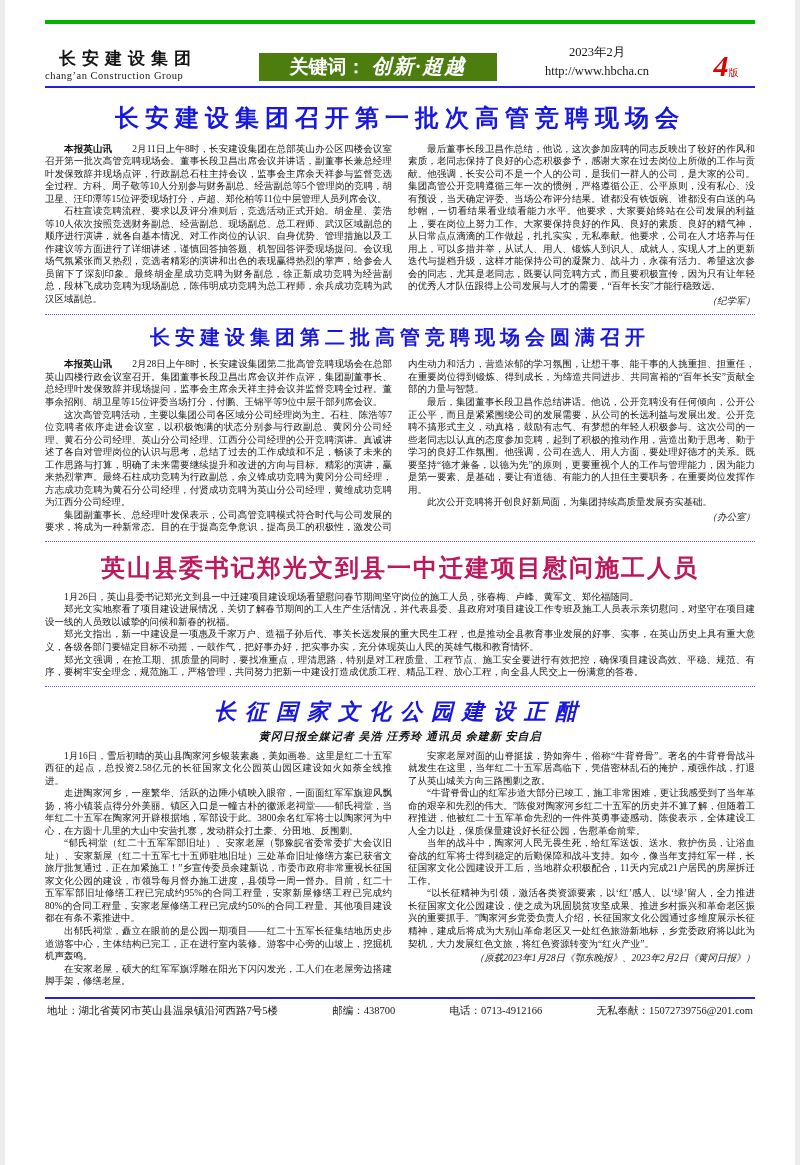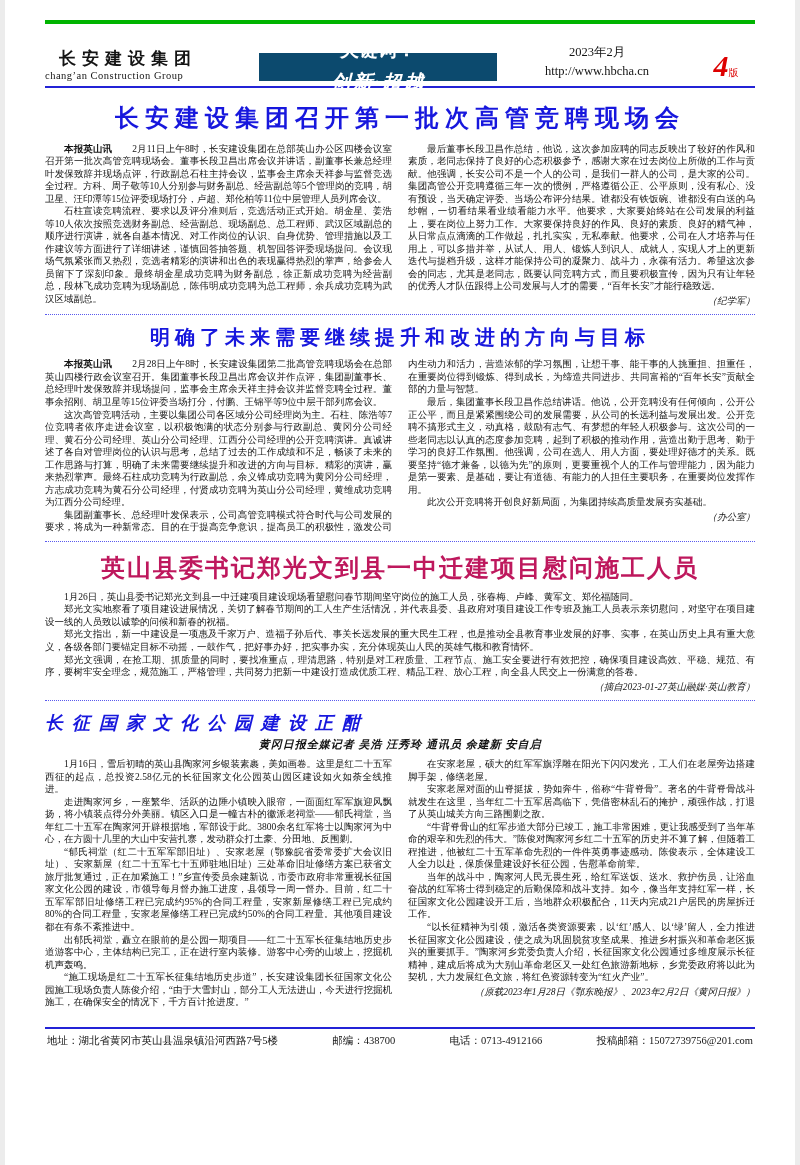--- a/index.html
+++ b/index.html
@@ -8,44 +8,44 @@
     box-sizing:border-box;padding:20px 40px 0;overflow:hidden;
     font-family:"Liberation Serif","DejaVu Serif",serif;color:#141414;
     border-left:5px solid #ececec;border-right:5px solid #ececec;
   }
   .green-line{height:4px;background:#00b400;}
   
   .masthead{display:flex;align-items:flex-end;gap:14px;padding:19px 0 5px;border-bottom:2px solid #2323d6;}
   .mh-left{width:200px;}
   .org-cn{font-size:17px;font-weight:bold;letter-spacing:6px;padding-left:14px;}
   .org-en{font-size:10.5px;letter-spacing:.5px;}
-  .keyword-box{background:#0c4a6e;color:#ffffff;width:238px;height:28px;display:flex;align-items:center;justify-content:center;gap:6px;flex-direction:column;}
+  .keyword-box{background:#4d7c0f;color:#ffffff;width:238px;height:28px;display:flex;align-items:center;justify-content:center;gap:6px;}
   .kw-label{font-size:19px;font-weight:bold;font-family:"Liberation Sans","DejaVu Sans",sans-serif;}
   .kw-slogan{font-size:20px;font-weight:bold;font-style:italic;letter-spacing:2px;}
   .mh-right{flex:1;text-align:center;font-size:12.5px;line-height:1.5;}
   .page-num{width:58px;text-align:center;color:#dd0000;white-space:nowrap;}
   .pn-num{font-size:30px;font-style:italic;font-weight:bold;line-height:1;}
   .pn-label{font-size:10px;}
   
   .title-blue-1{color:#1717dd;font-family:Liberation Serif, serif;
     font-size:24px;font-weight:bold;text-align:center;letter-spacing:6px;margin:14px 0 9px;}
   .title-blue-2{color:#1717dd;font-family:"Liberation Sans","DejaVu Sans",sans-serif;
     font-size:20px;font-weight:bold;text-align:center;letter-spacing:5px;margin:9px 0 7px;}
   .title-red{color:#be185d;font-size:24px;font-weight:bold;text-align:center;letter-spacing:2px;margin:10px 0 7px;font-family:"DejaVu Serif",serif;}
-  .title-script{color:#1717dd;font-size:18px;font-weight:bold;font-style:italic;text-align:left;letter-spacing:9px;margin:10px 0 2px;font-family:"DejaVu Serif",serif;}
+  .title-script{color:#1717dd;font-size:22px;font-weight:bold;font-style:italic;text-align:center;letter-spacing:9px;margin:10px 0 2px;font-family:"DejaVu Serif",serif;}
   .byline{text-align:center;font-size:11px;font-weight:bold;font-style:italic;margin:1px 0 6px;letter-spacing:1px;}
   
   .art-body{font-size:9.5px;line-height:1.32;text-align:justify;}
   .cols2{column-count:2;column-gap:16px;}
   .art-body p{margin:0;text-indent:2em;}
   .dateline{font-weight:bold;margin-right:20px;}
   .credit{text-align:right;font-style:italic;text-indent:0 !important;margin-top:2px !important;font-size:9.5px;}
   .divider{border:0;border-top:1px dotted #5a5aee;margin:7px 0;}
   
-  .footer{margin-top:18px;border-top:2px solid #2323d6;padding:5px 2px 0;display:flex;justify-content:space-between;font-size:10.5px;}
+  .footer{margin-top:9px;border-top:2px solid #2323d6;padding:5px 2px 0;display:flex;justify-content:space-between;font-size:10.5px;}
   .footer span{white-space:nowrap;}
   a.plain{color:inherit;text-decoration:none;}
 </style>
 </head>
 <body>
 
 <div class="page">
 
   <div class="green-line"></div>
 
@@ -73,64 +73,62 @@
       <p><b class="dateline">本报英山讯</b><span>2月11日上午8时，长安建设集团在总部英山办公区四楼会议室召开第一批次高管竞聘现场会。董事长段卫昌出席会议并讲话，副董事长兼总经理叶发保致辞并现场点评，行政副总石柱主持会议，监事会主席余天祥参与监督竞选全过程。方科、周子敬等10人分别参与财务副总、经营副总等5个管理岗的竞聘，胡卫星、汪印潭等15位评委现场打分，卢超、郑伦柏等11位中层管理人员列席会议。</span></p>
       <p>石柱宣读竞聘流程、要求以及评分准则后，竞选活动正式开始。胡金星、姜浩等10人依次按照竞选财务副总、经营副总、现场副总、总工程师、武汉区域副总的顺序进行演讲，就各自基本情况、对工作岗位的认识、自身优势、管理措施以及工作建议等方面进行了详细讲述，谨慎回答抽答题、机智回答评委现场提问。会议现场气氛紧张而又热烈，竞选者精彩的演讲和出色的表现赢得热烈的掌声，给参会人员留下了深刻印象。最终胡金星成功竞聘为财务副总，徐正新成功竞聘为经营副总，段林飞成功竞聘为现场副总，陈伟明成功竞聘为总工程师，余兵成功竞聘为武汉区域副总。</p>
       <p>最后董事长段卫昌作总结，他说，这次参加应聘的同志反映出了较好的作风和素质，老同志保持了良好的心态积极参予，感谢大家在过去岗位上所做的工作与贡献。他强调，长安公司不是一个人的公司，是我们一群人的公司，是大家的公司。集团高管公开竞聘遵循三年一次的惯例，严格遵循公正、公平原则，没有私心、没有预设，当天确定评委、当场公布评分结果。谁都没有铁饭碗、谁都没有白送的乌纱帽，一切看结果看业绩看能力水平。他要求，大家要始终站在公司发展的利益上，要在岗位上努力工作。大家要保持良好的作风、良好的素质、良好的精气神，从日常点点滴滴的工作做起，扎扎实实，无私奉献。他要求，公司在人才培养与任用上，可以多措并举，从试人、用人、锻炼人到识人、成就人，实现人才上的更新迭代与提档升级，这样才能保持公司的凝聚力、战斗力，永葆有活力。希望这次参会的同志，尤其是老同志，既要认同竞聘方式，而且要积极宣传，因为只有让年轻的优秀人才队伍跟得上公司发展与人才的需要，“百年长安”才能行稳致远。</p>
       <p class="credit">（纪学军）</p>
     </div>
   </section>
 
   <hr class="divider">
 
   <section>
-    <h2 class="title-blue-2">明确了未来需要继续提升和改进的方向与目标</h2>
+    <h2 class="title-blue-2">长安建设集团第二批高管竞聘现场会圆满召开</h2>
     <div class="art-body cols2">
       <p><b class="dateline">本报英山讯</b><span>2月28日上午8时，长安建设集团第二批高管竞聘现场会在总部英山四楼行政会议室召开。集团董事长段卫昌出席会议并作点评，集团副董事长、总经理叶发保致辞并现场提问，监事会主席余天祥主持会议并监督竞聘全过程。董事余招刚、胡卫星等15位评委当场打分，付鹏、王锦平等9位中层干部列席会议。</span></p>
       <p>这次高管竞聘活动，主要以集团公司各区域分公司经理岗为主。石柱、陈浩等7位竞聘者依序走进会议室，以积极饱满的状态分别参与行政副总、黄冈分公司经理、黄石分公司经理、英山分公司经理、江西分公司经理的公开竞聘演讲。真诚讲述了各自对管理岗位的认识与思考，总结了过去的工作成绩和不足，畅谈了未来的工作思路与打算，明确了未来需要继续提升和改进的方向与目标。精彩的演讲，赢来热烈掌声。最终石柱成功竞聘为行政副总，余义锋成功竞聘为黄冈分公司经理，方志成功竞聘为黄石分公司经理，付贤成功竞聘为英山分公司经理，黄维成功竞聘为江西分公司经理。</p>
       <p>集团副董事长、总经理叶发保表示，公司高管竞聘模式符合时代与公司发展的要求，将成为一种新常态。目的在于提高竞争意识，提高员工的积极性，激发公司内生动力和活力，营造浓郁的学习氛围，让想干事、能干事的人挑重担、担重任，在重要岗位得到锻炼、得到成长，为缔造共同进步、共同富裕的“百年长安”贡献全部的力量与智慧。</p>
       <p>最后，集团董事长段卫昌作总结讲话。他说，公开竞聘没有任何倾向，公开公正公平，而且是紧紧围绕公司的发展需要，从公司的长远利益与发展出发。公开竞聘不搞形式主义，动真格，鼓励有志气、有梦想的年轻人积极参与。这次公司的一些老同志以认真的态度参加竞聘，起到了积极的推动作用，营造出勤于思考、勤于学习的良好工作氛围。他强调，公司在选人、用人方面，要处理好德才的关系。既要坚持“德才兼备，以德为先”的原则，更要重视个人的工作与管理能力，因为能力是第一要素、是基础，要让有道德、有能力的人担任主要职务，在重要岗位发挥作用。</p>
       <p>此次公开竞聘将开创良好新局面，为集团持续高质量发展夯实基础。</p>
       <p class="credit">（办公室）</p>
     </div>
   </section>
 
   <hr class="divider">
 
   <section>
     <h3 class="title-red">英山县委书记郑光文到县一中迁建项目慰问施工人员</h3>
     <div class="art-body">
       <p>1月26日，英山县委书记郑光文到县一中迁建项目建设现场看望慰问春节期间坚守岗位的施工人员，张春梅、卢峰、黄军文、郑伦福随同。</p>
       <p>郑光文实地察看了项目建设进展情况，关切了解春节期间的工人生产生活情况，并代表县委、县政府对项目建设工作专班及施工人员表示亲切慰问，对坚守在项目建设一线的人员致以诚挚的问候和新春的祝福。</p>
       <p>郑光文指出，新一中建设是一项惠及千家万户、造福子孙后代、事关长远发展的重大民生工程，也是推动全县教育事业发展的好事、实事，在英山历史上具有重大意义，各级各部门要锚定目标不动摇，一鼓作气，把好事办好，把实事办实，充分体现英山人民的英雄气概和教育情怀。</p>
       <p>郑光文强调，在抢工期、抓质量的同时，要找准重点，理清思路，特别是对工程质量、工程节点、施工安全要进行有效把控，确保项目建设高效、平稳、规范、有序，要树牢安全理念，规范施工，严格管理，共同努力把新一中建设打造成优质工程、精品工程、放心工程，向全县人民交上一份满意的答卷。</p>
-      <p class="credit">（摘自2023-01-27英山融媒·英山教育）</p>
     </div>
   </section>
 
   <hr class="divider">
 
   <section>
     <h4 class="title-script">长征国家文化公园建设正酣</h4>
     <div class="byline">黄冈日报全媒记者 吴浩 汪秀玲 通讯员 余建新 安自启</div>
     <div class="art-body cols2">
       <p>1月16日，雪后初晴的英山县陶家河乡银装素裹，美如画卷。这里是红二十五军西征的起点，总投资2.58亿元的长征国家文化公园英山园区建设如火如荼全线推进。</p>
       <p>走进陶家河乡，一座繁华、活跃的边陲小镇映入眼帘，一面面红军军旗迎风飘扬，将小镇装点得分外美丽。镇区入口是一幢古朴的徽派老祠堂——郁氏祠堂，当年红二十五军在陶家河开辟根据地，军部设于此。3800余名红军将士以陶家河为中心，在方圆十几里的大山中安营扎寨，发动群众打土豪、分田地、反围剿。</p>
       <p>“郁氏祠堂（红二十五军军部旧址）、安家老屋（鄂豫皖省委常委扩大会议旧址）、安家新屋（红二十五军七十五师驻地旧址）三处革命旧址修缮方案已获省文旅厅批复通过，正在加紧施工！”乡宣传委员余建新说，市委市政府非常重视长征国家文化公园的建设，市领导每月督办施工进度，县领导一周一督办。目前，红二十五军军部旧址修缮工程已完成约95%的合同工程量，安家新屋修缮工程已完成约80%的合同工程量，安家老屋修缮工程已完成约50%的合同工程量。其他项目建设都在有条不紊推进中。</p>
       <p>出郁氏祠堂，矗立在眼前的是公园一期项目——红二十五军长征集结地历史步道游客中心，主体结构已完工，正在进行室内装修。游客中心旁的山坡上，挖掘机机声轰鸣。</p>
-      <p>“施工现场是红二十五军长征集结地历史步道”，长安建设集团长征国家文化公园施工现场负责人陈俊介绍，“由于大雪封山，部分工人无法进山，今天进行挖掘机施工，在确保安全的情况下，千方百计抢进度。”</p>
       <p>在安家老屋，硕大的红军军旗浮雕在阳光下闪闪发光，工人们在老屋旁边搭建脚手架，修缮老屋。</p>
       <p>安家老屋对面的山脊挺拔，势如奔牛，俗称“牛背脊骨”。著名的牛背脊骨战斗就发生在这里，当年红二十五军居高临下，凭借密林乱石的掩护，顽强作战，打退了从英山城关方向三路围剿之敌。</p>
       <p>“牛背脊骨山的红军步道大部分已竣工，施工非常困难，更让我感受到了当年革命的艰辛和先烈的伟大。”陈俊对陶家河乡红二十五军的历史并不算了解，但随着工程推进，他被红二十五军革命先烈的一件件英勇事迹感动。陈俊表示，全体建设工人全力以赴，保质保量建设好长征公园，告慰革命前辈。</p>
       <p>当年的战斗中，陶家河人民无畏生死，给红军送饭、送水、救护伤员，让浴血奋战的红军将士得到稳定的后勤保障和战斗支持。如今，像当年支持红军一样，长征国家文化公园建设开工后，当地群众积极配合，11天内完成21户居民的房屋拆迁工作。</p>
       <p>“以长征精神为引领，激活各类资源要素，以‘红’感人、以‘绿’留人，全力推进长征国家文化公园建设，使之成为巩固脱贫攻坚成果、推进乡村振兴和革命老区振兴的重要抓手。”陶家河乡党委负责人介绍，长征国家文化公园通过多维度展示长征精神，建成后将成为大别山革命老区又一处红色旅游新地标，乡党委政府将以此为契机，大力发展红色文旅，将红色资源转变为“红火产业”。</p>
       <p class="credit">（原载2023年1月28日《鄂东晚报》、2023年2月2日《黄冈日报》）</p>
     </div>
   </section>
 
   <footer class="footer">
     <span><span>地址：</span><span>湖北省黄冈市英山县温泉镇沿河西路7号5楼</span></span>
     <span><span>邮编：</span><span>438700</span></span>
     <span><span>电话：</span><span>0713-4912166</span></span>
-    <span><span>投稿邮箱：</span><a class="plain" href="#">15072739756@201.com</a></span>
+    <span><span>无私奉献：</span><a class="plain" href="#">15072739756@201.com</a></span>
   </footer>
 
 </div>
 
 </body></html>

